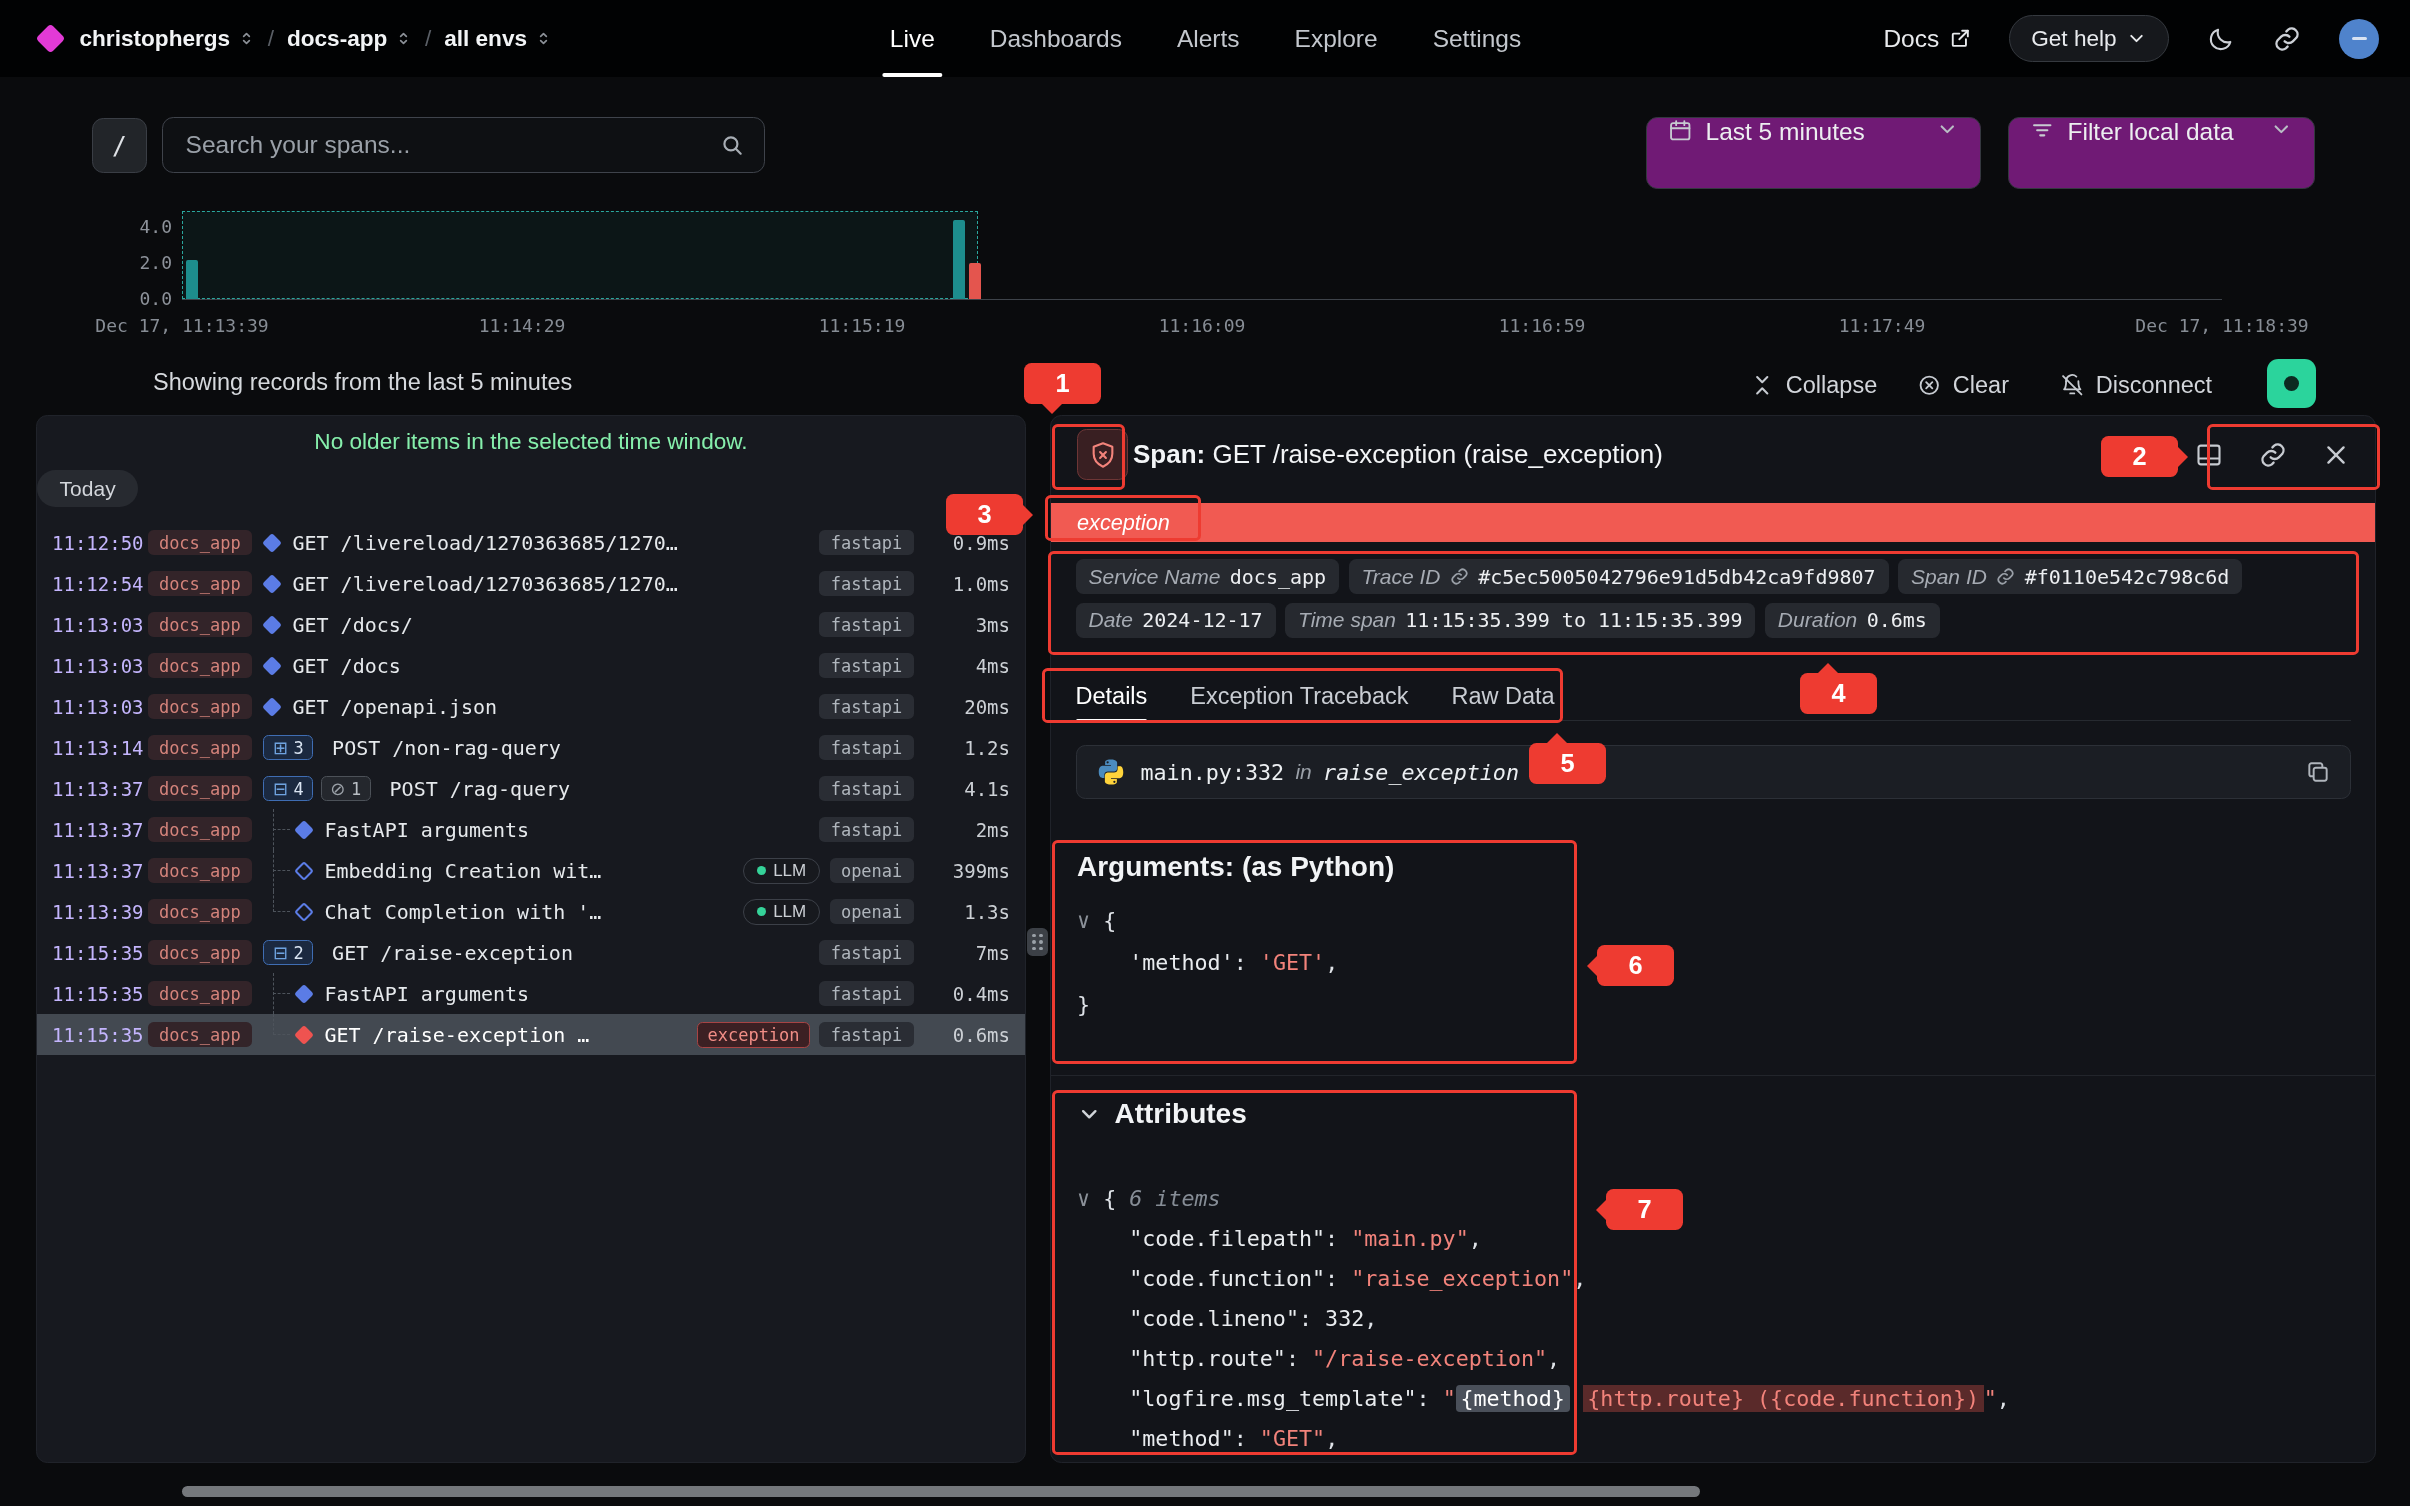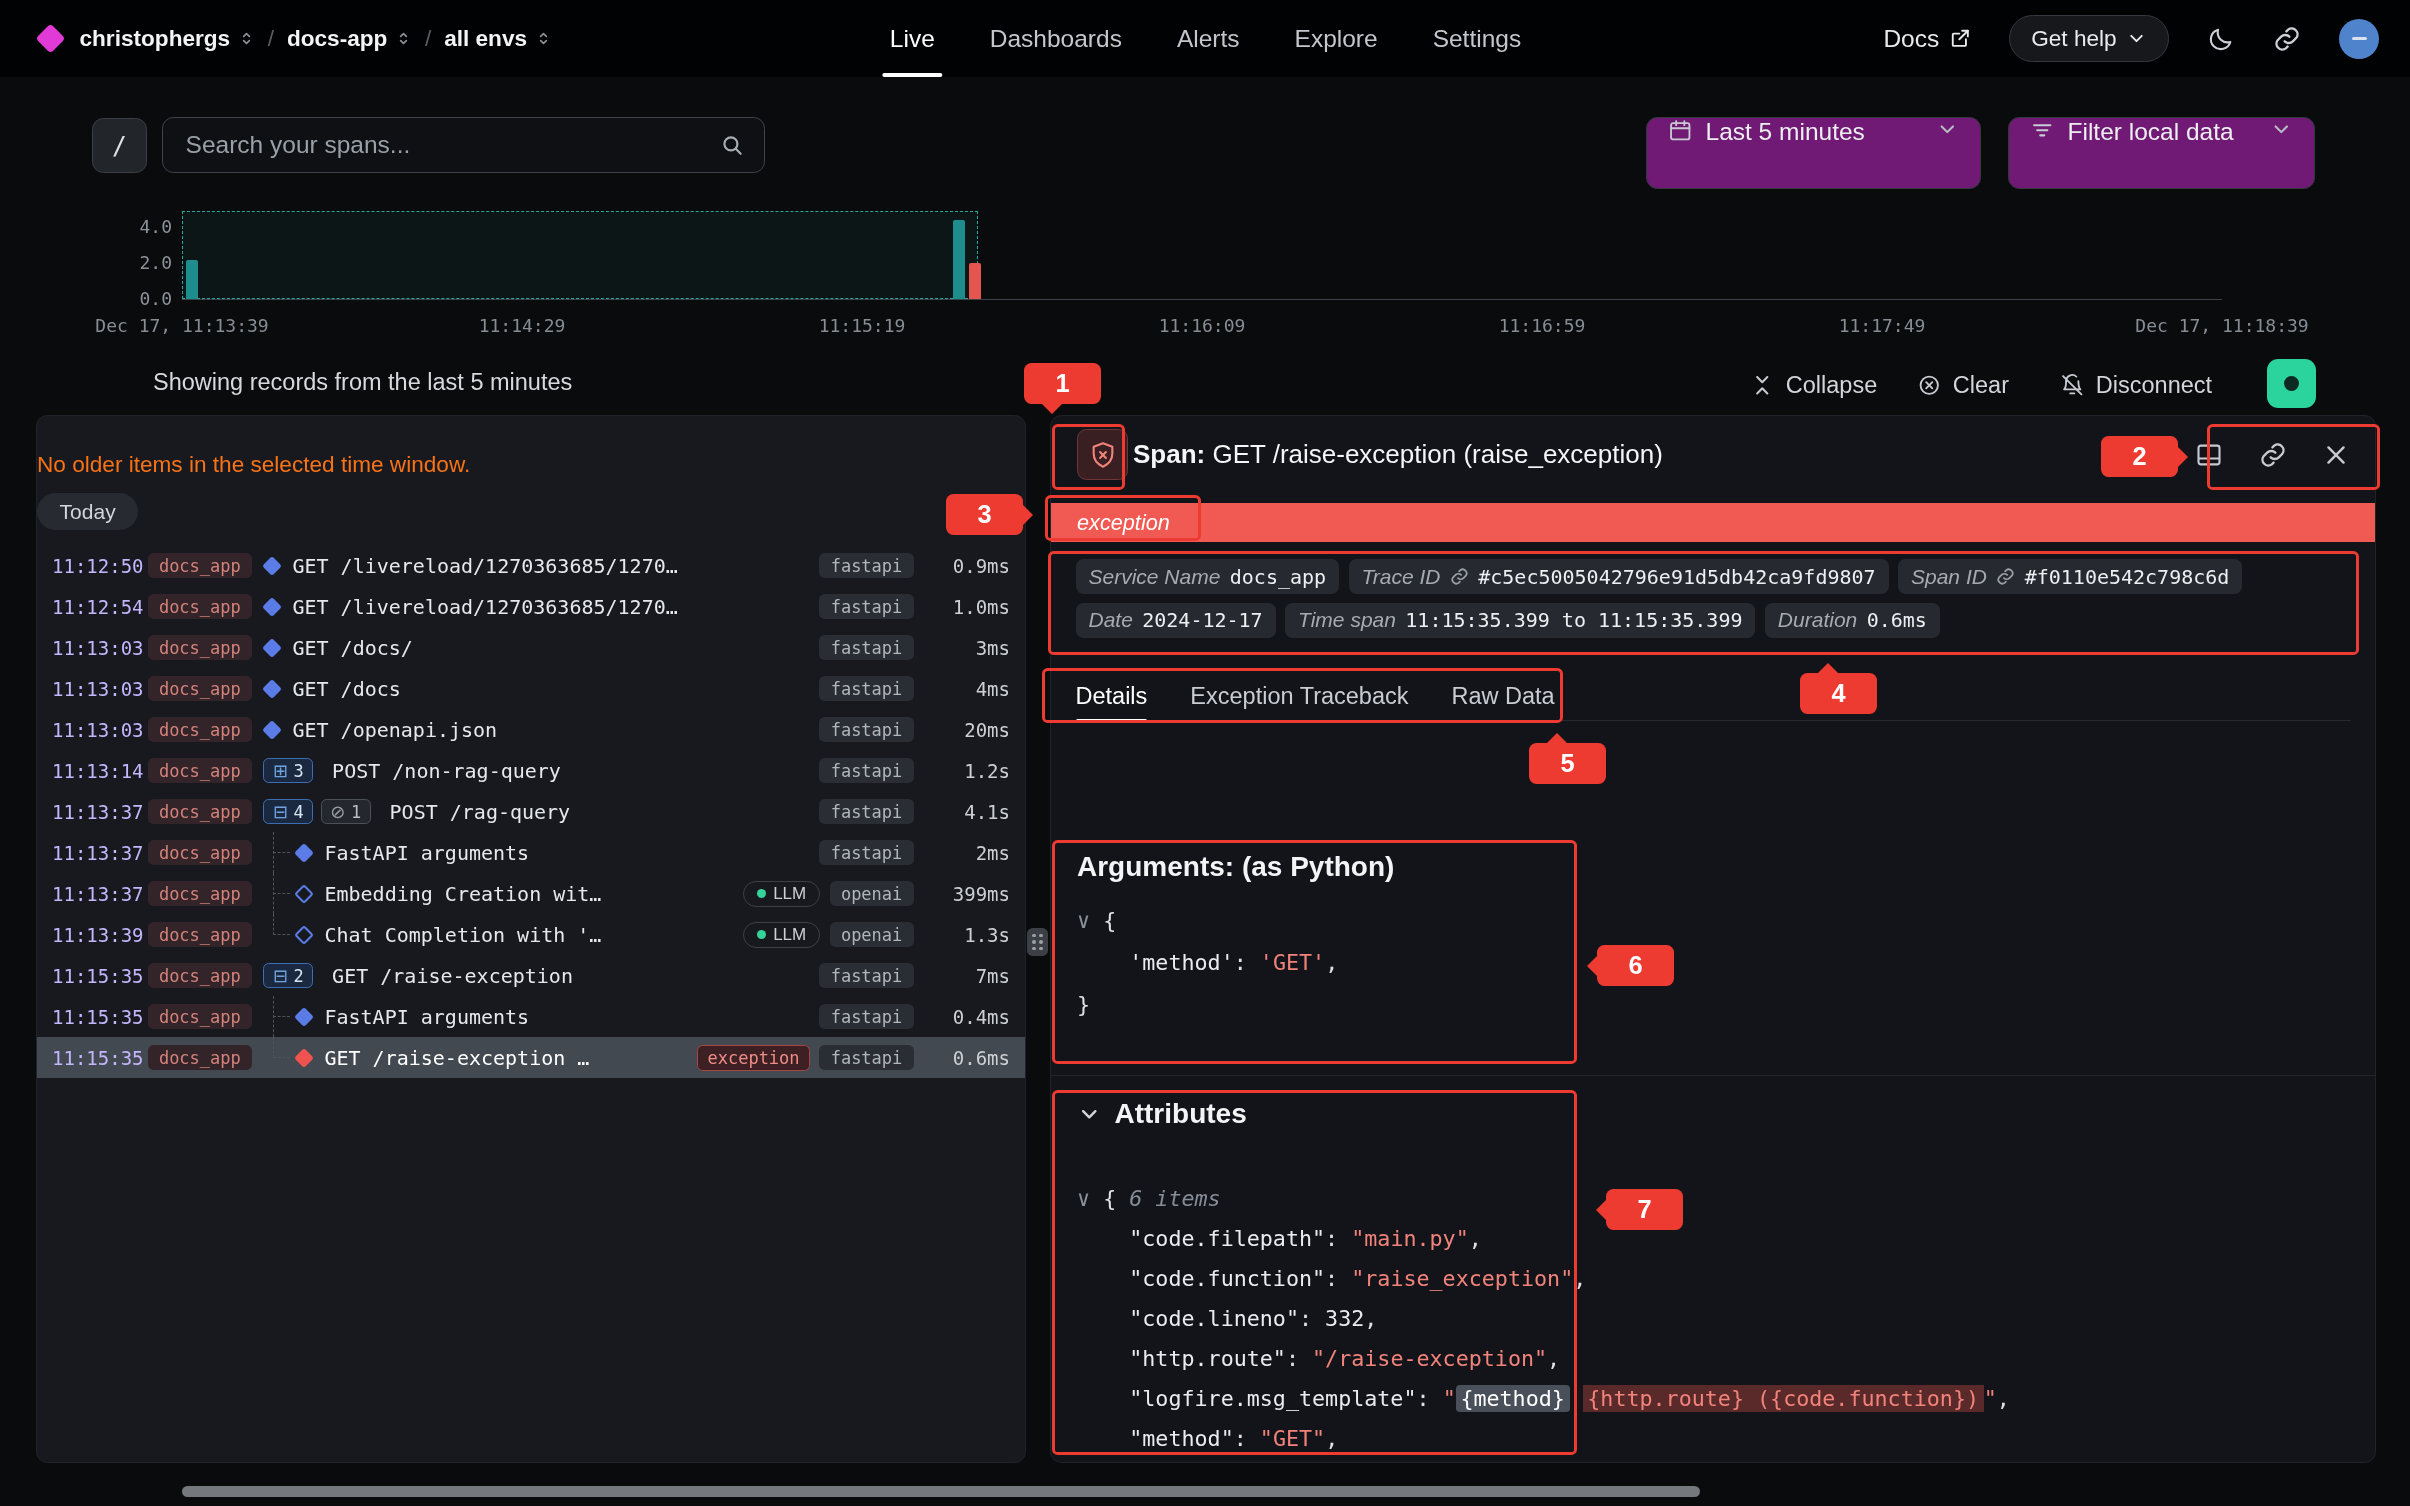--- a/index.html
+++ b/index.html
@@ -40,21 +40,21 @@
 .bar{position:absolute;bottom:0;width:12.2px;border-radius:1.9px 1.9px 0 0}
 #xticks .xtick{position:absolute;top:115px;transform:translateX(-50%);font-size:18px;color:#878d95;white-space:nowrap}
 
 .showing{position:absolute;left:153px;top:369px;font-size:23.5px;color:#d6d9dd}
 .action-btn{position:absolute;top:365px;height:41px;display:flex;align-items:center;gap:11.3px;font-size:23.5px;color:#d2d5da;background:transparent;border:none;cursor:pointer;font-family:"Liberation Sans",sans-serif}
 #collapse-btn{left:1750px}#clear-btn{left:1917px}#disconnect-btn{left:2060px}
 #live-btn{position:absolute;left:2267px;top:359px;width:49px;height:49px;border-radius:11.3px;background:#2bd49c;display:flex;align-items:center;justify-content:center;cursor:pointer}
 #live-btn i{display:block;width:15px;height:15px;border-radius:50%;background:#0c2a20}
 
 #list-panel{position:absolute;left:36px;top:415px;width:990px;height:1048px;background:#17191f;border:0.9px solid #20232a;border-radius:11.3px;overflow:hidden}
-.notice{margin-top:36px;text-align:left;font-size:22.6px;color:#f97316}
+.notice{margin-top:13px;text-align:center;font-size:22.6px;color:#86efac}
 .today-wrap{display:flex;justify-content:flex-start;margin-top:15px}
 .today{background:#272a30;border-radius:941px;padding:6.6px 22.6px;font-size:21px;color:#d3d6db;cursor:pointer}
 #span-rows{margin-top:15px}
 .row{height:41px;display:flex;align-items:center;padding:0 15px;cursor:pointer}
 .row.selected{background:#434951}
 .cell-time{width:90px;font-size:19px;color:#c4b5fd;flex:none}
 .chip-service{background:#332429;color:#d4837b;font-size:17px;padding:2.8px 11.3px;border-radius:5.6px;margin-left:5.6px;flex:none}
 .row-mid{display:flex;align-items:center;margin-left:11.3px;flex:none;height:41px}
 .dia{width:14px;height:14px;transform:rotate(45deg);border-radius:2.8px;flex:none;margin:0 1.9px}
 .diamond-solid{background:#5b7ce6}
@@ -539,20 +539,35 @@
     <span class="tab active">
         <span>Details</span>
       </span>
     <span class="tab">
         <span>Exception Traceback</span>
       </span>
     <span class="tab">
         <span>Raw Data</span>
       </span>
   </div>
+  <div id="dp-codebar">
+    <svg width="30" height="30" viewBox="0 0 24 24">
+        <path fill="#4b8bbe" d="M11.9 2c-4.9 0-4.6 2.1-4.6 2.1v2.2h4.7V7H5.4S2.2 6.6 2.2 11.8c0 5.1 2.8 4.9 2.8 4.9h1.7v-2.3s-.1-2.8 2.8-2.8h4.7s2.7.1 2.7-2.6V4.7S17.2 2 11.9 2zM9.3 3.3a.9.9 0 1 1 0 1.8.9.9 0 0 1 0-1.8z"></path>
+        <path fill="#ffd43b" d="M12.1 22c4.9 0 4.6-2.1 4.6-2.1v-2.2H12V17h6.6s3.2.4 3.2-4.8c0-5.1-2.8-4.9-2.8-4.9h-1.7v2.3s.1 2.8-2.8 2.8h-4.7s-2.7-.1-2.7 2.6v4.3S6.8 22 12.1 22zm2.6-1.3a.9.9 0 1 1 0-1.8.9.9 0 0 1 0 1.8z"></path>
+      </svg>
+    <span class="loc-file">main.py:332</span>
+    <span class="loc-in">in</span>
+    <span class="loc-fn">raise_exception</span>
+    <span class="copy-btn">
+      <svg width="26" height="26" viewBox="0 0 24 24" fill="none" stroke="currentColor" stroke-width="1.8" stroke-linejoin="round">
+          <rect x="8" y="8" width="12" height="12" rx="2"></rect>
+          <path d="M16 8V6a2 2 0 0 0-2-2H6a2 2 0 0 0-2 2v8a2 2 0 0 0 2 2h2"></path>
+        </svg>
+    </span>
+  </div>
   <div id="dp-args-title">Arguments: (as Python)</div>
   <div id="dp-args-code">
       <div class="code-line"><span class="tk-caret">∨ </span><span class="tk-plain">{</span></div>
       <div class="code-line"><span class="tk-plain">    </span><span class="tk-key">'method'</span><span class="tk-plain">: </span><span class="tk-str">'GET'</span><span class="tk-plain">,</span></div>
       <div class="code-line"><span class="tk-plain">}</span></div>
     </div>
   <div id="dp-div"></div>
   <div id="dp-attr-head">
     <svg width="24.5" height="24.5" viewBox="0 0 24 24" fill="none" stroke="#d0d4d9" stroke-width="2.4" stroke-linecap="round" stroke-linejoin="round">
         <polyline points="6 9 12 15 18 9"></polyline>

